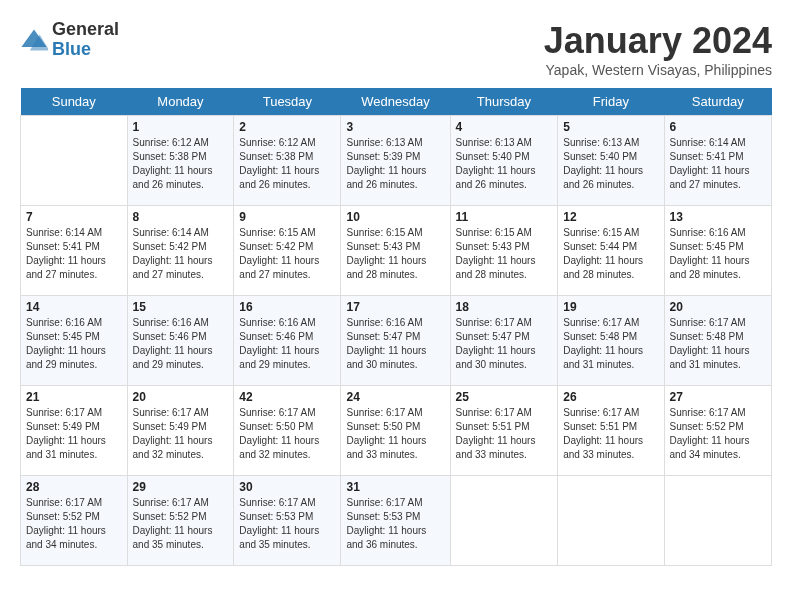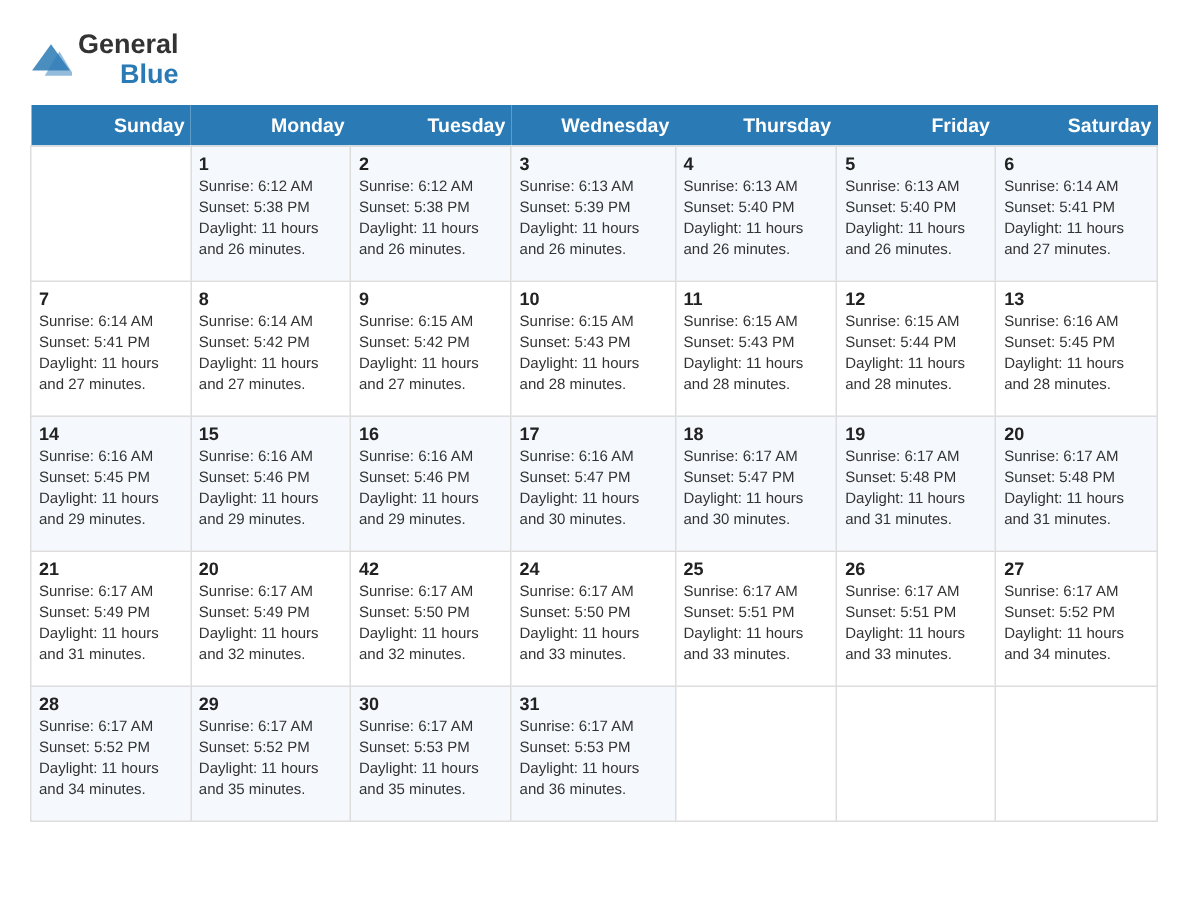--- a/index.html
+++ b/index.html
@@ -45,23 +45,23 @@
     }
     table {
       width: 100%;
       border-collapse: collapse;
       font-size: 11px;
     }
     thead tr th {
       background-color: #2a7ab5;
       color: #fff;
       padding: 6px 4px;
-      text-align: right;
+      text-align: center;
       font-size: 13px;
-      font-weight: bold;
+      font-weight: normal;
     }
     tbody tr td {
       border: 1px solid #ddd;
       vertical-align: top;
       padding: 4px 5px;
       width: 113px;
       min-height: 80px;
       height: 90px;
     }
     tbody tr:nth-child(odd) td {
@@ -89,22 +89,26 @@
 <body>
 
 <div class="header">
   <div class="logo">
     <svg class="logo-icon" viewBox="0 0 40 40" xmlns="http://www.w3.org/2000/svg">
       <polygon points="20,5 38,30 2,30" fill="#2a7ab5" opacity="0.85"></polygon>
       <polygon points="28,12 42,35 14,35" fill="#2a7ab5" opacity="0.5"></polygon>
     </svg>
     <div class="logo-text">
       <div>General</div>
-      <div style="color:#2a7ab5;text-align:right;">Blue</div>
+      <div style="color:#2a7ab5;">Blue</div>
     </div>
+  </div>
+  <div class="title-block">
+    <div class="cal-title">January 2024</div>
+    <div class="cal-subtitle">Yapak, Western Visayas, Philippines</div>
   </div>
 </div>
 
 <table>
   <thead>
     <tr>
     <th>Sunday</th>
         <th>Monday</th>
         <th>Tuesday</th>
         <th>Wednesday</th>

